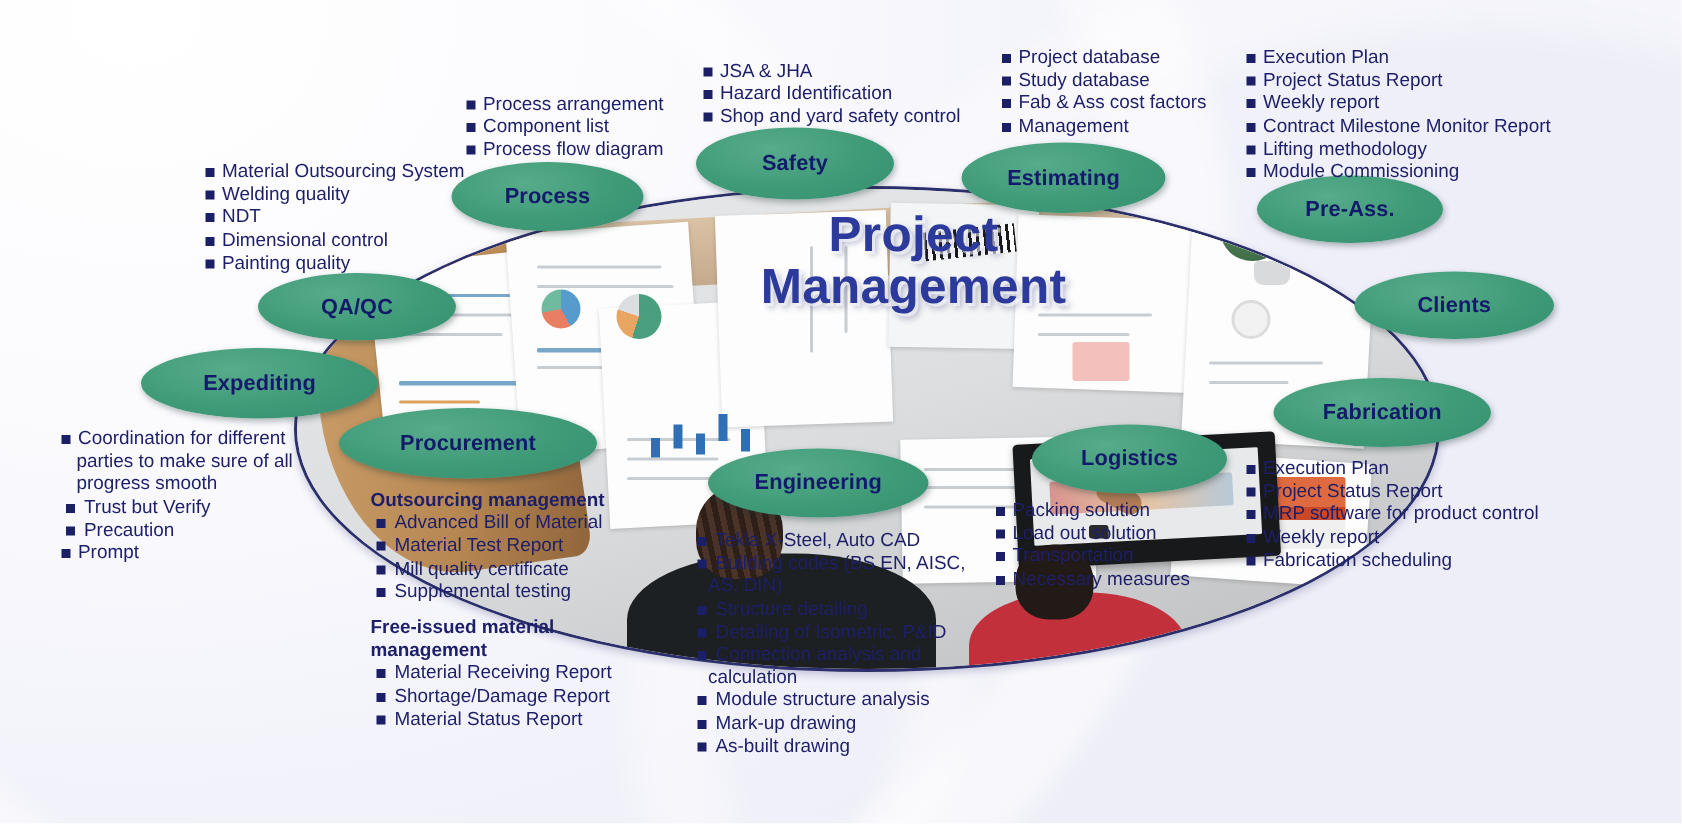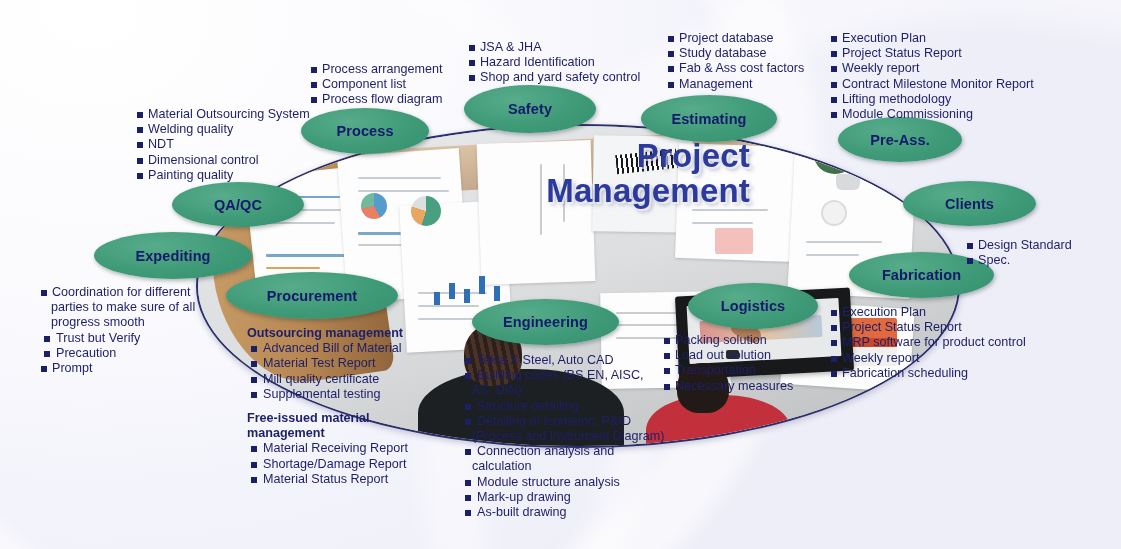--- a/index.html
+++ b/index.html
@@ -52,22 +52,22 @@
   .plant{position:absolute;border-radius:50%;background:radial-gradient(circle at 40% 35%,#5f8f62,#2f5d3a);}
   .pot{position:absolute;background:#d9dadb;border-radius:3px 3px 6px 6px;}
   .cup{position:absolute;border-radius:50%;background:#f2f2f2;border:2px solid #dcdcdc;}
   .chartbar{position:absolute;background:#2f6fb5;}
   .pie{position:absolute;border-radius:50%;}
   .barcode{position:absolute;background:repeating-linear-gradient(90deg,#1a1a1a 0 2px,#fff 2px 5px);}
   .redchart{position:absolute;background:linear-gradient(180deg,#e06a3f 0 42%,#c9482a 42% 60%,#f0f0f0 60%);}
 
   
   #pm-title{
-    position:absolute;left:488px;top:139px;width:262px;
-    text-align:right;line-height:1.02;
+    position:absolute;left:478px;top:139px;width:262px;
+    text-align:center;line-height:1.02;
     font-size:33px;font-weight:bold;letter-spacing:.2px;
     color:#2b3a9b;
     text-shadow:2px 2px 0 rgba(255,255,255,.55), 3px 3px 4px rgba(40,45,110,.35);
     pointer-events:none;
   }
   #pm-title .l2{display:block;margin-top:1px;}
 
   
   .node{
     position:absolute;border-radius:50%;
@@ -257,24 +257,20 @@
   </div>
 
   <div class="txt" style="left:136px;top:107px;width:200px;">
     <div class="li">Material Outsourcing System</div>
     <div class="li">Welding quality</div>
     <div class="li">NDT</div>
     <div class="li">Dimensional control</div>
     <div class="li">Painting quality</div>
   </div>
 
-  <div class="txt" style="left:966px;top:238px;width:150px;">
-    <div class="li">Design Standard</div>
-    <div class="li">Spec.</div>
-  </div>
 
   <div class="txt" style="left:40px;top:285px;width:200px;">
     <div class="li">Coordination for different</div>
     <div class="li cont">parties to make sure of all</div>
     <div class="li cont">progress smooth</div>
     <div class="li ind">Trust but Verify</div>
     <div class="li ind">Precaution</div>
     <div class="li">Prompt</div>
   </div>
 
@@ -306,21 +302,20 @@
     <div class="li">Transportation</div>
     <div class="li">Necessary measures</div>
   </div>
 
   <div class="txt" style="left:461px;top:353px;width:210px;">
     <div class="li ind">Tekla X-Steel, Auto CAD</div>
     <div class="li ind">Building codes (BS EN, AISC,</div>
     <div class="li cont">AS, DIN)</div>
     <div class="li ind">Structure detailing</div>
     <div class="li ind">Detailing of Isometric, P&amp;ID</div>
-    <div class="li cont">(Process and Instrument Diagram)</div>
     <div class="li ind">Connection analysis and</div>
     <div class="li cont">calculation</div>
     <div class="li ind">Module structure analysis</div>
     <div class="li ind">Mark-up drawing</div>
     <div class="li ind">As-built drawing</div>
   </div>
 
 </div>
 
 </body></html>

